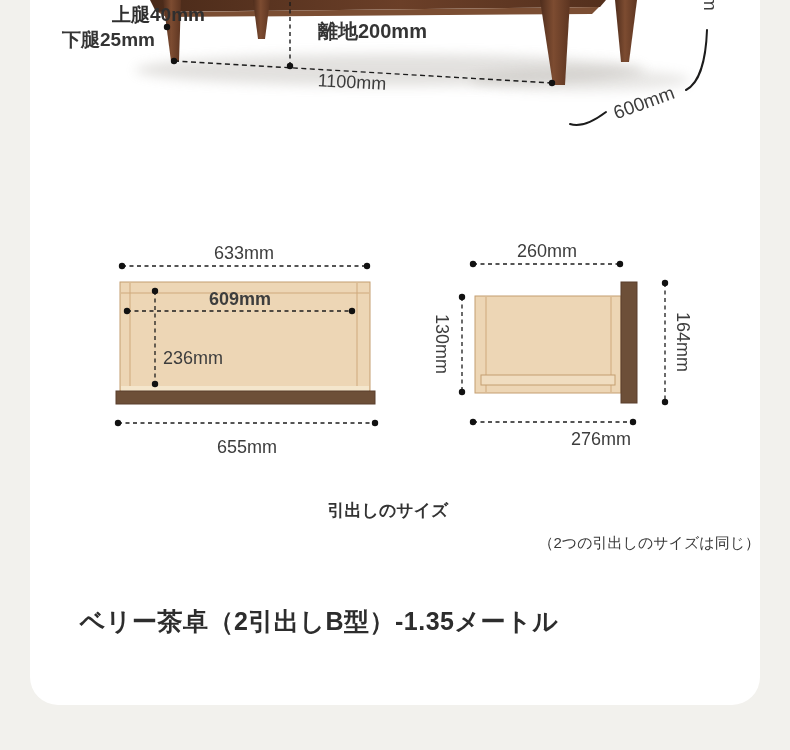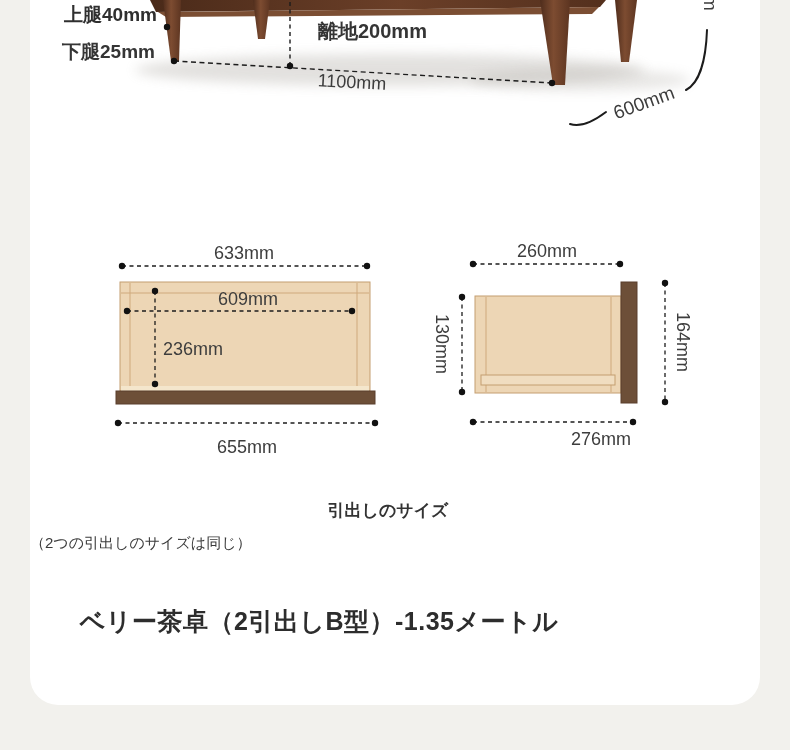--- a/index.html
+++ b/index.html
@@ -12,37 +12,37 @@
   .card{
     position:absolute;left:30px;top:0;width:730px;height:705px;
     background:#ffffff;border-radius:0 0 28px 28px;
   }
   svg.overlay{position:absolute;left:0;top:0;z-index:2;}
   .lbl{
     position:absolute;z-index:3;color:#3d3d3d;font-size:18px;line-height:1.15;
     white-space:nowrap;
   }
   .lbl.cjk{color:#333;}
-  .lbl.bold{font-weight:700;color:#2f2f2f;}
+  .lbl.bold{font-weight:700;color:#2f2f2f;margin-left:48px;}
   .lbl.semi{font-weight:600;color:#353535;}
   .center{transform:translateX(-50%);}
   .vert{
     writing-mode:vertical-rl;text-orientation:mixed;
     transform:translateY(-50%);
   }
   .height-frag{
     position:absolute;z-index:3;left:699px;top:-5px;height:26px;overflow:hidden;
     writing-mode:vertical-rl;font-size:19px;color:#3d3d3d;
   }
   .caption-head{
     position:absolute;z-index:3;left:30px;width:716px;text-align:center;top:499px;
     font-size:17px;font-weight:600;color:#333;
   }
   .caption-note{
-    position:absolute;z-index:3;left:30px;width:730px;text-align:left;top:534px;
+    position:absolute;z-index:3;left:30px;width:730px;text-align:right;top:534px;
     font-size:15px;color:#3a3a3a;
   }
   .product-title{
     position:absolute;z-index:3;left:30px;width:578px;text-align:center;top:605px;
     font-size:25px;font-weight:700;color:#2d2d2d;letter-spacing:.5px;
   }
 </style>
 </head>
 <body>
 
@@ -133,29 +133,29 @@
         <circle cx="462" cy="392" r="3.2"></circle>
       <circle cx="665" cy="283" r="3.2"></circle>
         <circle cx="665" cy="402" r="3.2"></circle>
       <circle cx="473" cy="422" r="3.2"></circle>
         <circle cx="633" cy="422" r="3.2"></circle>
     </g>
   </g>
 </svg>
 
 <div class="lbl cjk bold" style="left:64px;top:4px;font-size:19px;">上腿40mm</div>
-<div class="lbl cjk semi" style="left:62px;top:29px;font-size:19px;margin-top:12px;">下腿25mm</div>
+<div class="lbl cjk semi" style="left:62px;top:29px;font-size:19px;">下腿25mm</div>
 <div class="lbl cjk semi" style="left:294px;top:20px;font-size:20px;margin-left:24px;">離地200mm</div>
 <div class="lbl" style="left:352px;top:72px;transform:translateX(-50%) rotate(3deg);">1100mm</div>
 <div class="lbl" style="left:644px;top:92px;font-size:19px;transform:translateX(-50%) rotate(-20deg);">600mm</div>
 <div class="height-frag">m</div>
 
 <div class="lbl center" style="left:244px;top:243px;text-align:right;">633mm</div>
-<div class="lbl center" style="left:248px;top:289px;">609mm</div>
-<div class="lbl" style="left:163px;top:339px;">236mm</div>
+<div class="lbl center" style="left:240px;top:289px;font-weight:bold;">609mm</div>
+<div class="lbl" style="left:163px;top:348px;">236mm</div>
 <div class="lbl center" style="left:247px;top:429px;margin-top:8px;">655mm</div>
 
 <div class="lbl center" style="left:547px;top:241px;text-align:right;">260mm</div>
 <div class="lbl vert" style="left:431px;top:344px;">130mm</div>
 <div class="lbl vert" style="left:672px;top:342px;">164mm</div>
 <div class="lbl center" style="left:553px;top:429px;margin-left:48px;">276mm</div>
 
 <div class="caption-head">引出しのサイズ</div>
 <div class="caption-note">（2つの引出しのサイズは同じ）</div>
 <div class="product-title">ベリー茶卓（2引出しB型）-1.35メートル</div>

